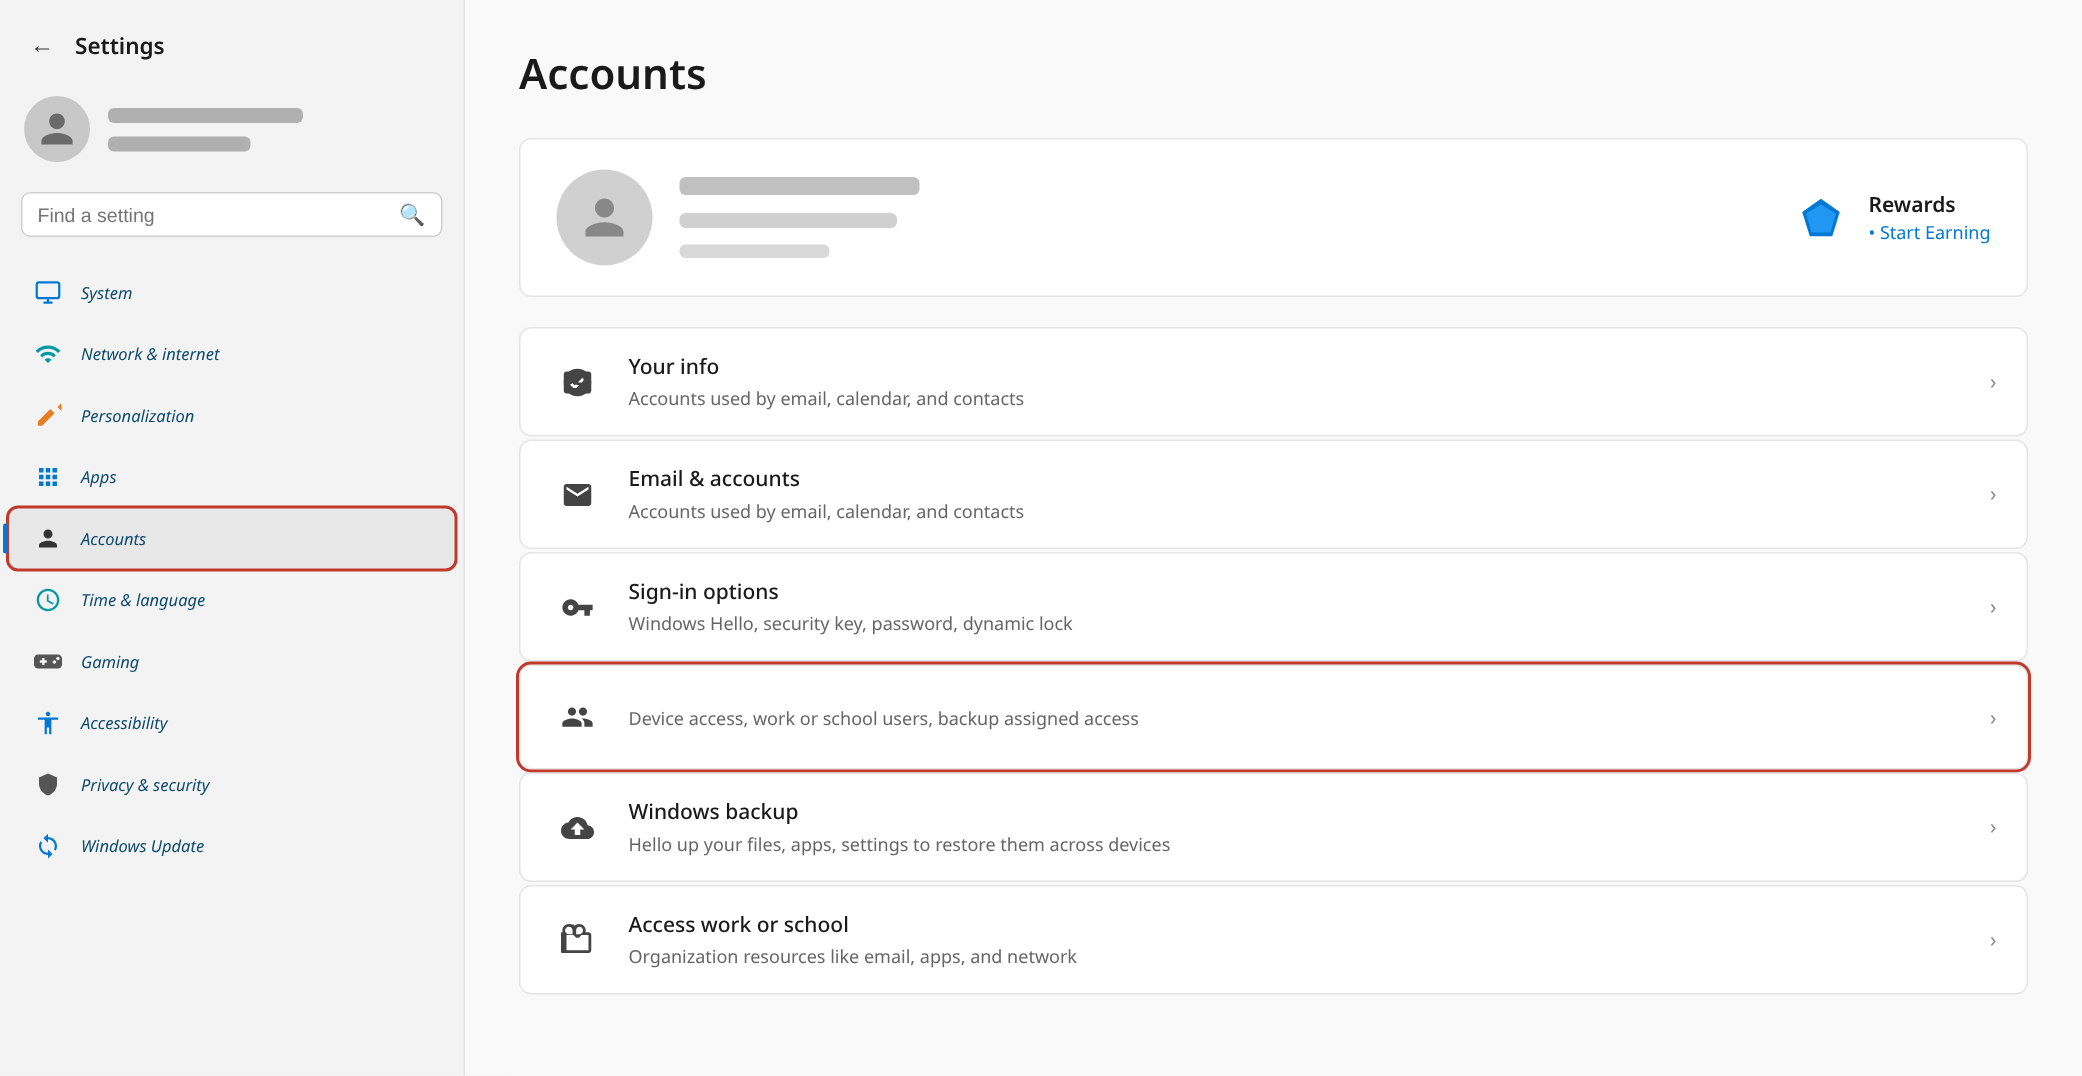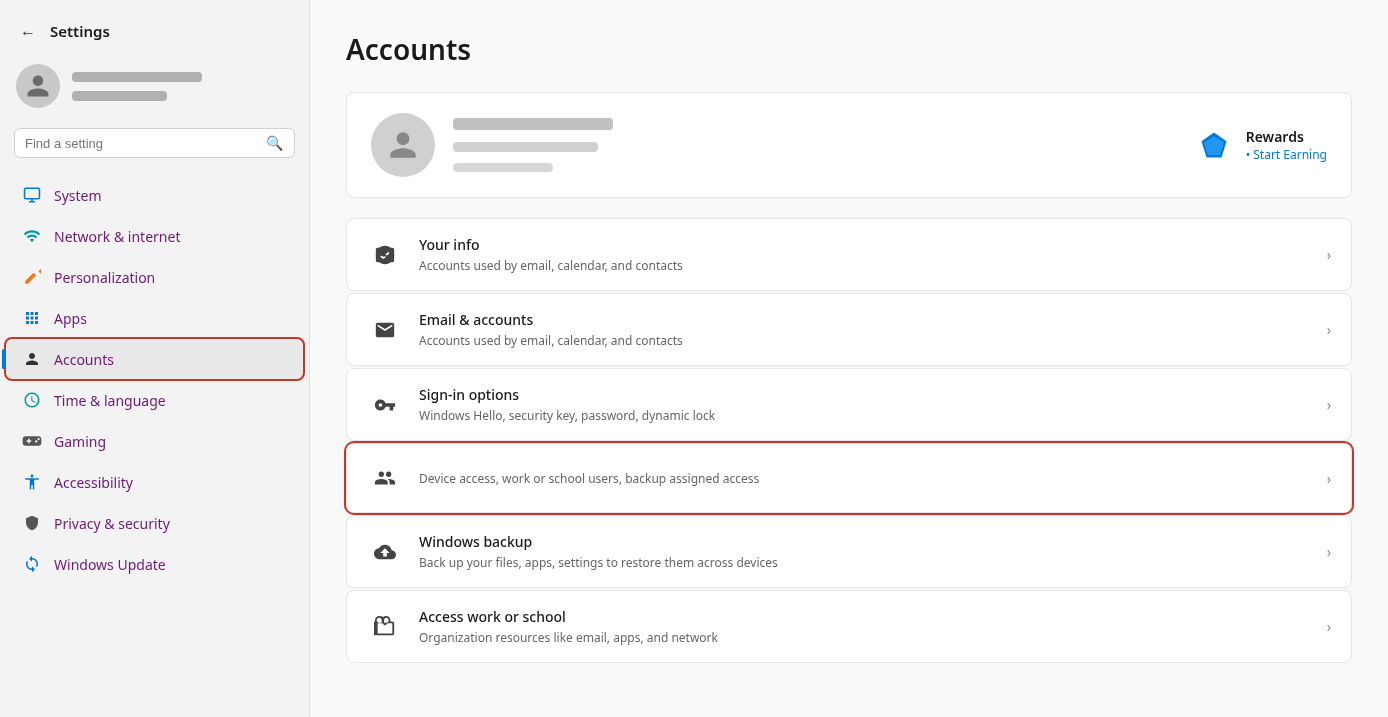--- a/index.html
+++ b/index.html
@@ -133,22 +133,23 @@
       width: 20px;
       height: 20px;
       display: flex;
       align-items: center;
       justify-content: center;
       font-size: 16px;
       flex-shrink: 0;
     }
 
     .nav-item .nav-label {
-      font-size: 14px;
-      color: #701a75;
+      font-size: 11px;
+      color: #0c4a6e;
+      font-style: italic;
     }
 
     .active-indicator {
       position: absolute;
       left: -4px;
       top: 50%;
       transform: translateY(-50%);
       width: 3px;
       height: 20px;
       background: #0078d4;
@@ -485,21 +486,21 @@
     </div>
 
     <div class="settings-item">
       <div class="settings-item-icon">
         <svg width="22" height="22" viewBox="0 0 24 24" fill="#444">
             <path d="M19.35 10.04C18.67 6.59 15.64 4 12 4 9.11 4 6.6 5.64 5.35 8.04 2.34 8.36 0 10.91 0 14c0 3.31 2.69 6 6 6h13c2.76 0 5-2.24 5-5 0-2.64-2.05-4.78-4.65-4.96zM14 13v4h-4v-4H7l5-5 5 5h-3z"></path>
           </svg>
       </div>
       <div class="settings-item-text">
         <div class="settings-item-title">Windows backup</div>
-        <div class="settings-item-desc">Back up your files, apps, settings to restore them across devices</div>
+        <div class="settings-item-desc">Hello up your files, apps, settings to restore them across devices</div>
       </div>
       <span class="settings-item-chevron">›</span>
     </div>
 
     <div class="settings-item">
       <div class="settings-item-icon">
         <svg width="22" height="22" viewBox="0 0 24 24" fill="#444">
             <path d="M20 6h-2.18c.07-.44.18-.86.18-1.3C18 2.12 15.88 0 13.3 0c-1.3 0-2.49.52-3.35 1.36L10 1.31l-.95-.95C8.19.52 7 0 5.7 0 3.12 0 1 2.12 1 4.7c0 .44.11.86.18 1.3H1c-1.1 0-2 .9-2 2v11c0 1.1.9 2 2 2h19c1.1 0 2-.9 2-2V8c0-1.1-.9-2-2-2zM13.3 2c1.49 0 2.7 1.21 2.7 2.7 0 1.49-1.21 2.7-2.7 2.7H11V4.7C11 3.21 12.21 2 13.3 2zm-7.6 0C7.19 2 8.4 3.21 8.4 4.7V7.4H5.7C4.21 7.4 3 6.19 3 4.7 3 3.21 4.21 2 5.7 2zM20 19H4V8h5.08L11 9.93v.07h2v-.07L14.92 8H20v11z"></path>
           </svg>
       </div>

